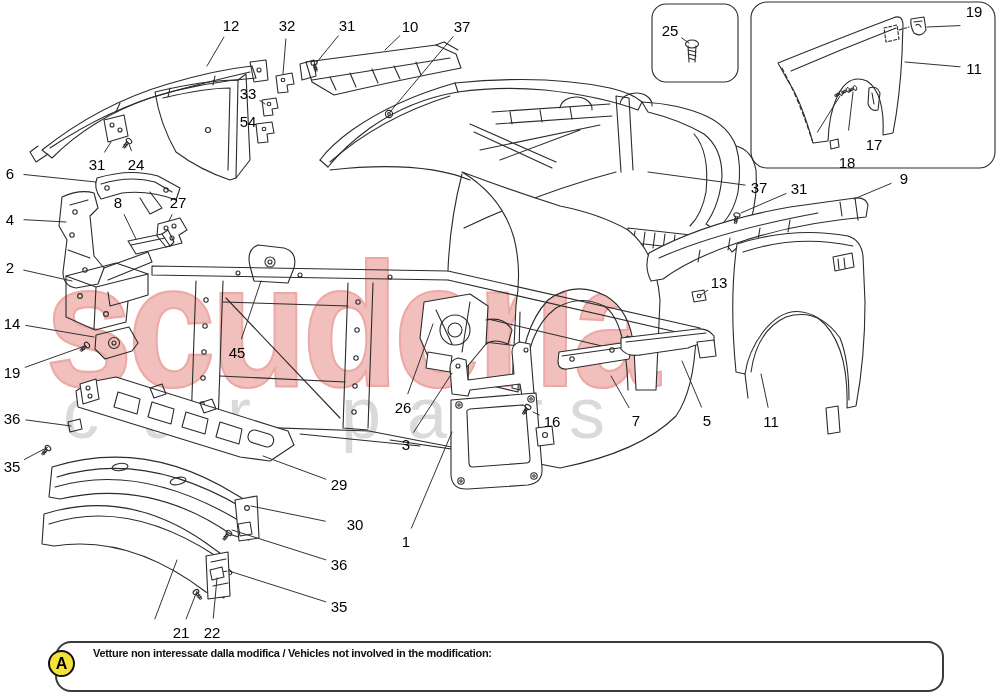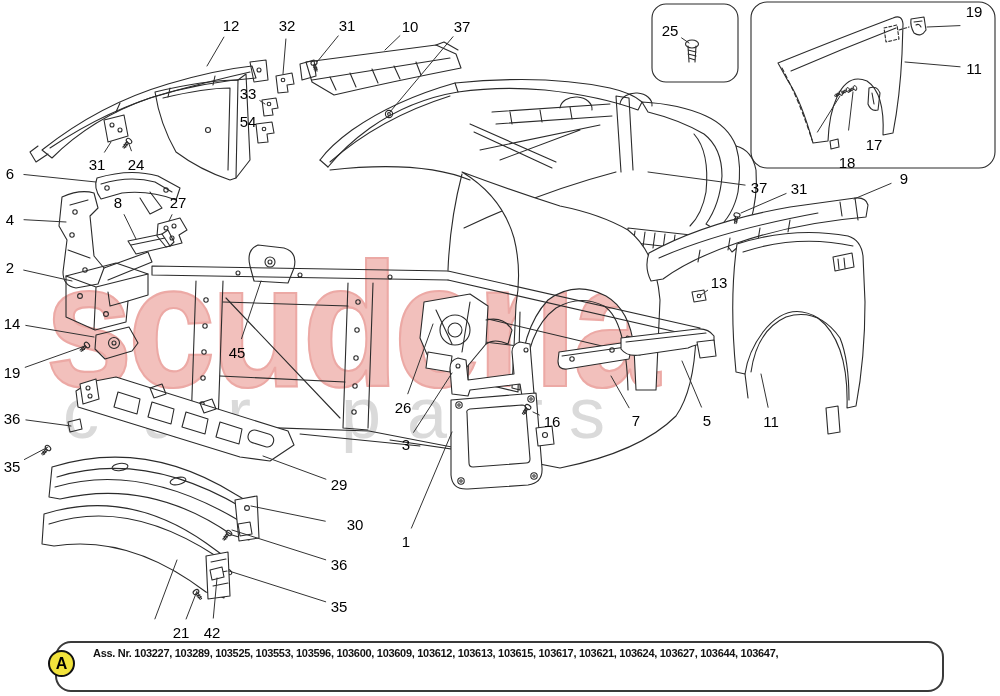--- a/index.html
+++ b/index.html
@@ -382,32 +382,32 @@
       <div class="callout" style="left: 12px; top: 372px;">19</div>
       <div class="callout" style="left: 12px; top: 418px;">36</div>
       <div class="callout" style="left: 12px; top: 466px;">35</div>
       <div class="callout" style="left: 237px; top: 352px;">45</div>
       <div class="callout" style="left: 339px; top: 484px;">29</div>
       <div class="callout" style="left: 339px; top: 524px; margin-left: 16px;">30</div>
       <div class="callout" style="left: 339px; top: 564px;">36</div>
       <div class="callout" style="left: 339px; top: 606px;">35</div>
       <div class="callout" style="left: 140px; top: 632px; margin-top: 31px;">20</div>
       <div class="callout" style="left: 181px; top: 632px;">21</div>
-      <div class="callout" style="left: 212px; top: 632px;">42</div>
+      <div class="callout" style="left: 212px; top: 632px;">22</div>
       <div class="callout" style="left: 403px; top: 407px;">26</div>
       <div class="callout" style="left: 406px; top: 444px;">3</div>
       <div class="callout" style="left: 406px; top: 541px;">1</div>
       <div class="callout" style="left: 552px; top: 421px;">16</div>
       <div class="callout" style="left: 636px; top: 420px;">7</div>
       <div class="callout" style="left: 707px; top: 420px;">5</div>
       <div class="callout" style="left: 771px; top: 421px;">11</div>
       <div class="callout" style="left: 719px; top: 282px;">13</div>
       <div class="callout" style="left: 759px; top: 187px;">37</div>
       <div class="callout" style="left: 799px; top: 188px;">31</div>
       <div class="callout" style="left: 904px; top: 178px;">9</div>
     </div>
 
   <div id="note-box">
-    <div class="ln">Ass. Nr. 103227, 103289, 103525, 103553, 103596, 103600, 103609, 103612, 103613, 103615, 103617, 103621, 103624, 103627, 103644, 103647,</div>
+    <div class="ln">Vetture non interessate dalla modifica / Vehicles not involved in the modification:</div>
   </div>
   <div id="note-badge">A</div>
 
 </div>
 
 </body></html>

